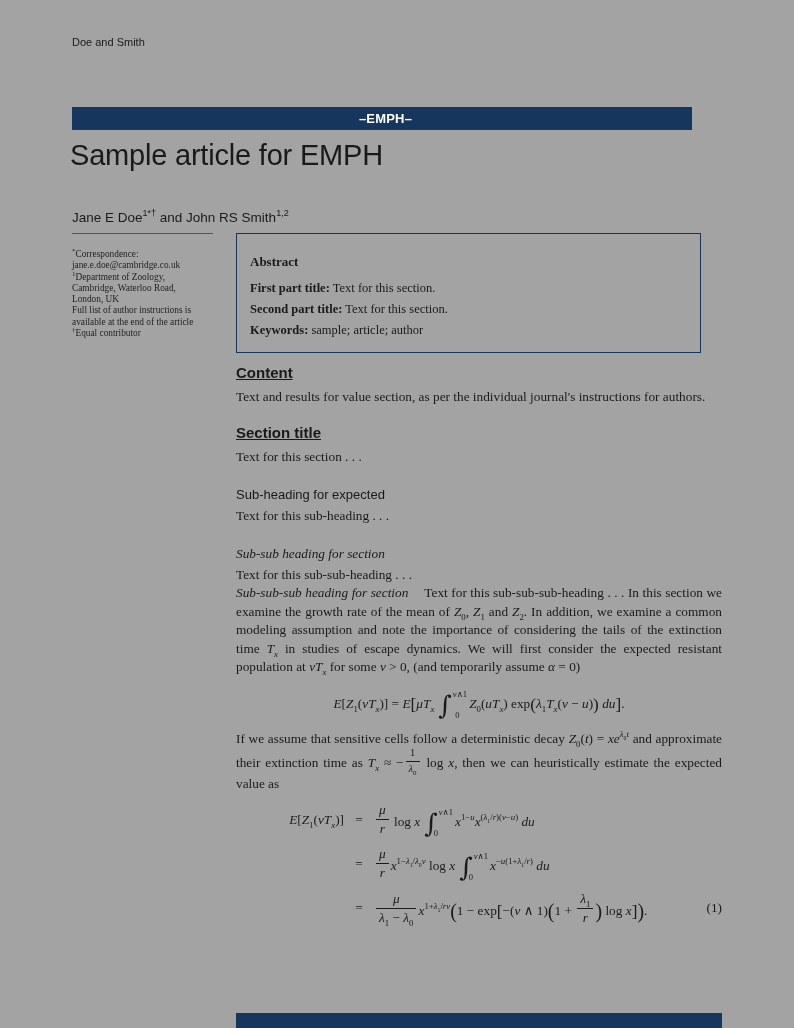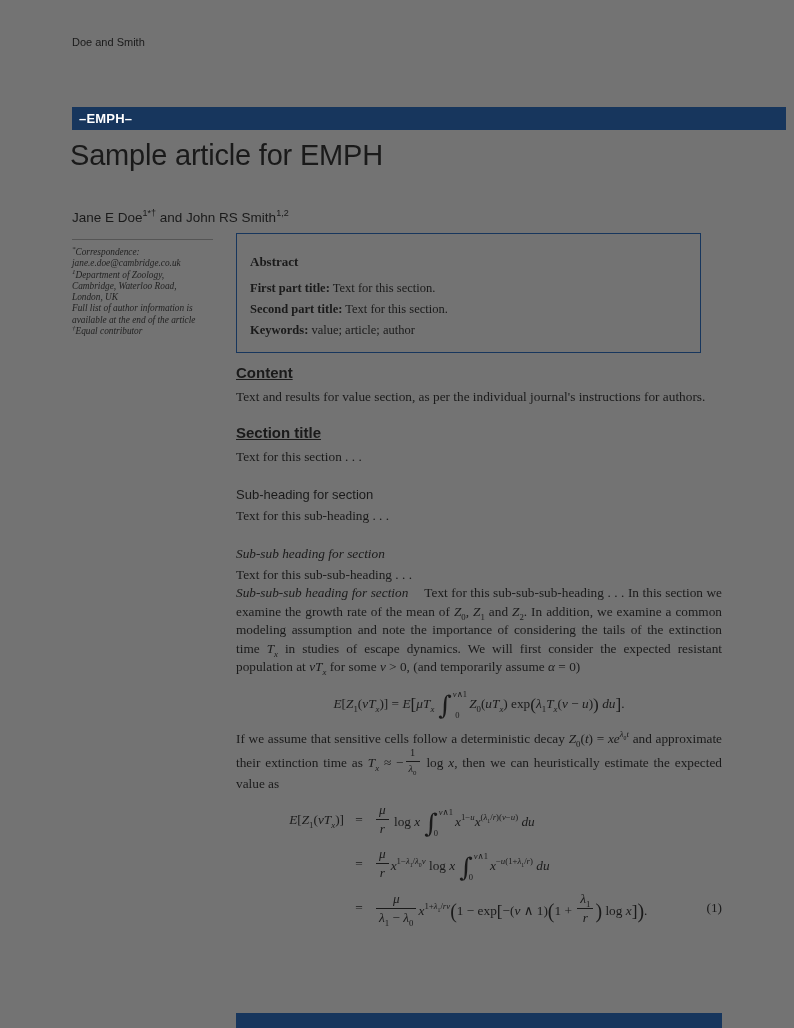--- a/index.html
+++ b/index.html
@@ -1,41 +1,41 @@
 <!DOCTYPE html>
 <html><head>
 <meta charset="utf-8">
 <style>
   * { box-sizing: border-box; }
   html,body { margin:0; padding:0; background:#ffffff; }
   .page {
-    position:relative; width:794px; height:1028px; background:#737373;
+    position:relative; width:794px; height:1028px; background:#a3a3a3;
     color:#1a1a1a; font-family:"Liberation Serif","DejaVu Serif",serif;
     overflow:hidden;
   }
   .sans { font-family:"Liberation Sans","DejaVu Sans",sans-serif; }
 
   .running-head { position:absolute; left:72px; top:36px; font-size:11px; }
 
   .banner {
-    position:absolute; left:72px; top:107px; width:714px; height:23px;
+    position:absolute; left:72px; top:107px; width:620px; height:23px;
     background:#17365D; color:#fff; font-size:13px; font-weight:bold;
-    line-height:23px; padding-left:7px; letter-spacing:.2px;
+    line-height:23px; padding-left:7px; letter-spacing:.2px;text-align:center;
   }
 
   .title { position:absolute; left:70px; top:139px; margin:0; font-size:29px;
            font-weight:500; letter-spacing:-.2px; }
 
   .authors { position:absolute; left:72px; top:208px; font-size:13.5px; }
   .authors sup { font-size:9px; }
 
   .sidebar {
-    position:absolute; left:72px; top:239px; width:141px;
-    border-top:1px solid #555; padding-top:7px;
-    font-size:9.3px; line-height:11.3px; color:#222;font-style:italic;
+    position:absolute; left:72px; top:233px; width:141px;
+    border-top:1px solid #555; padding-top:15px;
+    font-size:9.3px; line-height:11.3px; color:#222;
   }
   .sidebar sup { font-size:7px; line-height:0; }
 
   .abstract {
     position:absolute; left:236px; top:233px; width:465px;
     border:1px solid #17365D; padding:20px 13px 11px; font-size:12.5px;
   }
   .abs-title { font-weight:bold; font-size:13px; margin-bottom:8px; }
   .abs-line  { line-height:21px; }
   .abs-label { font-weight:bold; }
@@ -96,47 +96,47 @@
   <h1 class="title sans">Sample article for EMPH</h1>
 
   <div class="authors sans">Jane E Doe<sup>1*†</sup> and John RS Smith<sup>1,2</sup></div>
 
   <aside class="sidebar">
     <div><sup>*</sup>Correspondence:</div>
     <div>jane.e.doe@cambridge.co.uk</div>
     <div><sup>1</sup>Department of Zoology,</div>
     <div>Cambridge, Waterloo Road,</div>
     <div>London, UK</div>
-    <div>Full list of author information is</div>
+    <div>Full list of author instructions is</div>
     <div>available at the end of the article</div>
     <div><sup>†</sup>Equal contributor</div>
   </aside>
 
   <section class="abstract">
     <div class="abs-title">Abstract</div>
     <div class="abs-line">
       <span class="abs-label">First part title:</span><span> Text for this section.</span>
     </div>
     <div class="abs-line">
       <span class="abs-label">Second part title:</span><span> Text for this section.</span>
     </div>
     <div class="abs-line">
-      <span class="abs-label">Keywords:</span><span> value; article; author</span>
+      <span class="abs-label">Keywords:</span><span> sample; article; author</span>
     </div>
   </section>
 
   <main class="body-col">
 
     <h2 class="h-a">Content</h2>
     <p class="para">Text and results for value section, as per the individual journal's instructions for authors.</p>
 
     <h2 class="h-a h-b">Section title</h2>
     <p class="para">Text for this section . . .</p>
 
-    <div class="subheading">Sub-heading for section</div>
+    <div class="subheading">Sub-heading for expected</div>
     <p class="para">Text for this sub-heading . . .</p>
 
     <div class="subsub">Sub-sub heading for section</div>
     <p class="para">Text for this sub-sub-heading . . .</p>
 
     <p class="para runin">
       <span class="runin-head">Sub-sub-sub heading for section</span><span>Text for this sub-sub-sub-heading . . . In this section we examine the growth rate of the mean of <i>Z</i><sub>0</sub>, <i>Z</i><sub>1</sub> and <i>Z</i><sub>2</sub>. In addition, we examine a common modeling assumption and note the importance of considering the tails of the extinction time <i>T<sub>x</sub></i> in studies of escape dynamics. We will first consider the expected resistant population at <i>vT<sub>x</sub></i> for some <i>v</i> &gt; 0, (and temporarily assume <i>α</i> = 0)</span>
     </p>
 
     <div class="eq-display"><i>E</i>[<i>Z</i><sub>1</sub>(<i>vT<sub>x</sub></i>)] = <i>E</i><span class="bg">[</span><i>μT<sub>x</sub></i><span class="intgrp">

